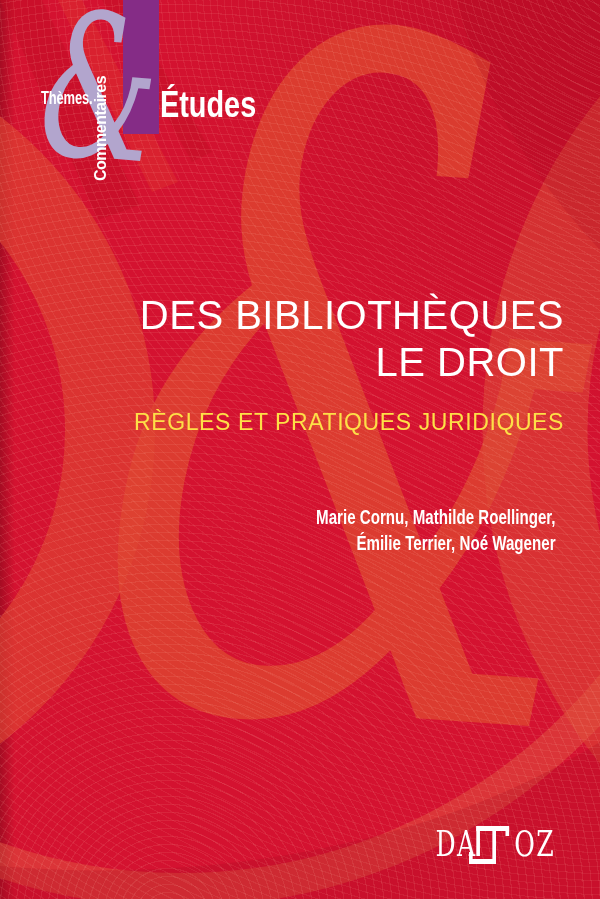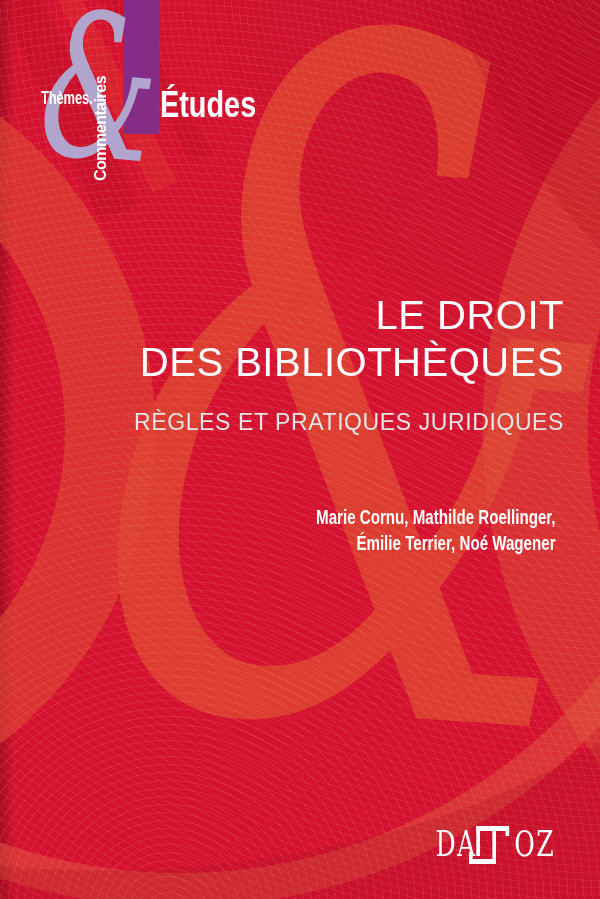--- a/index.html
+++ b/index.html
@@ -57,21 +57,21 @@
   
   .title-block{
     position:absolute; top:292px; right:36px; text-align:right; color:#fff;
   }
   .title-line{
     font-size:40px; line-height:47px; font-weight:400; letter-spacing:0.5px;
     white-space:nowrap;
   }
   .subtitle{
     margin-top:22px; font-size:23px; line-height:28px; font-weight:400;
-    letter-spacing:0.6px; color:#e5e5e5; white-space:nowrap;
+    letter-spacing:0.6px; color:#fde047; white-space:nowrap;
   }
 
   
   .authors{
     position:absolute; top:504px; right:44px; text-align:right; color:#fff;
     font-weight:bold; font-size:21px; line-height:26px;
     transform:scaleX(0.72); transform-origin:right top; white-space:nowrap;
   }
 
   
@@ -117,22 +117,22 @@
 
     <div>
       <div class="series-bar"></div>
       <div class="series-amp">&amp;</div>
       <div class="series-themes">Thèmes.</div>
       <div class="series-commentaires">Commentaires</div>
       <div class="series-etudes">Études</div>
     </div>
 
     <div class="title-block">
+      <div class="title-line">DES BIBLIOTHÈQUES</div>
       <div class="title-line">LE DROIT</div>
-      <div class="title-line">DES BIBLIOTHÈQUES</div>
       <div class="subtitle">RÈGLES ET PRATIQUES JURIDIQUES</div>
     </div>
 
     <div class="authors">
       <div>Marie Cornu, Mathilde Roellinger,</div>
       <div>Émilie Terrier, Noé Wagener</div>
     </div>
 
     <svg class="publisher-logo" viewBox="0 0 170 44" preserveAspectRatio="none" xmlns="http://www.w3.org/2000/svg">
       <text x="2" y="33">DA</text>

